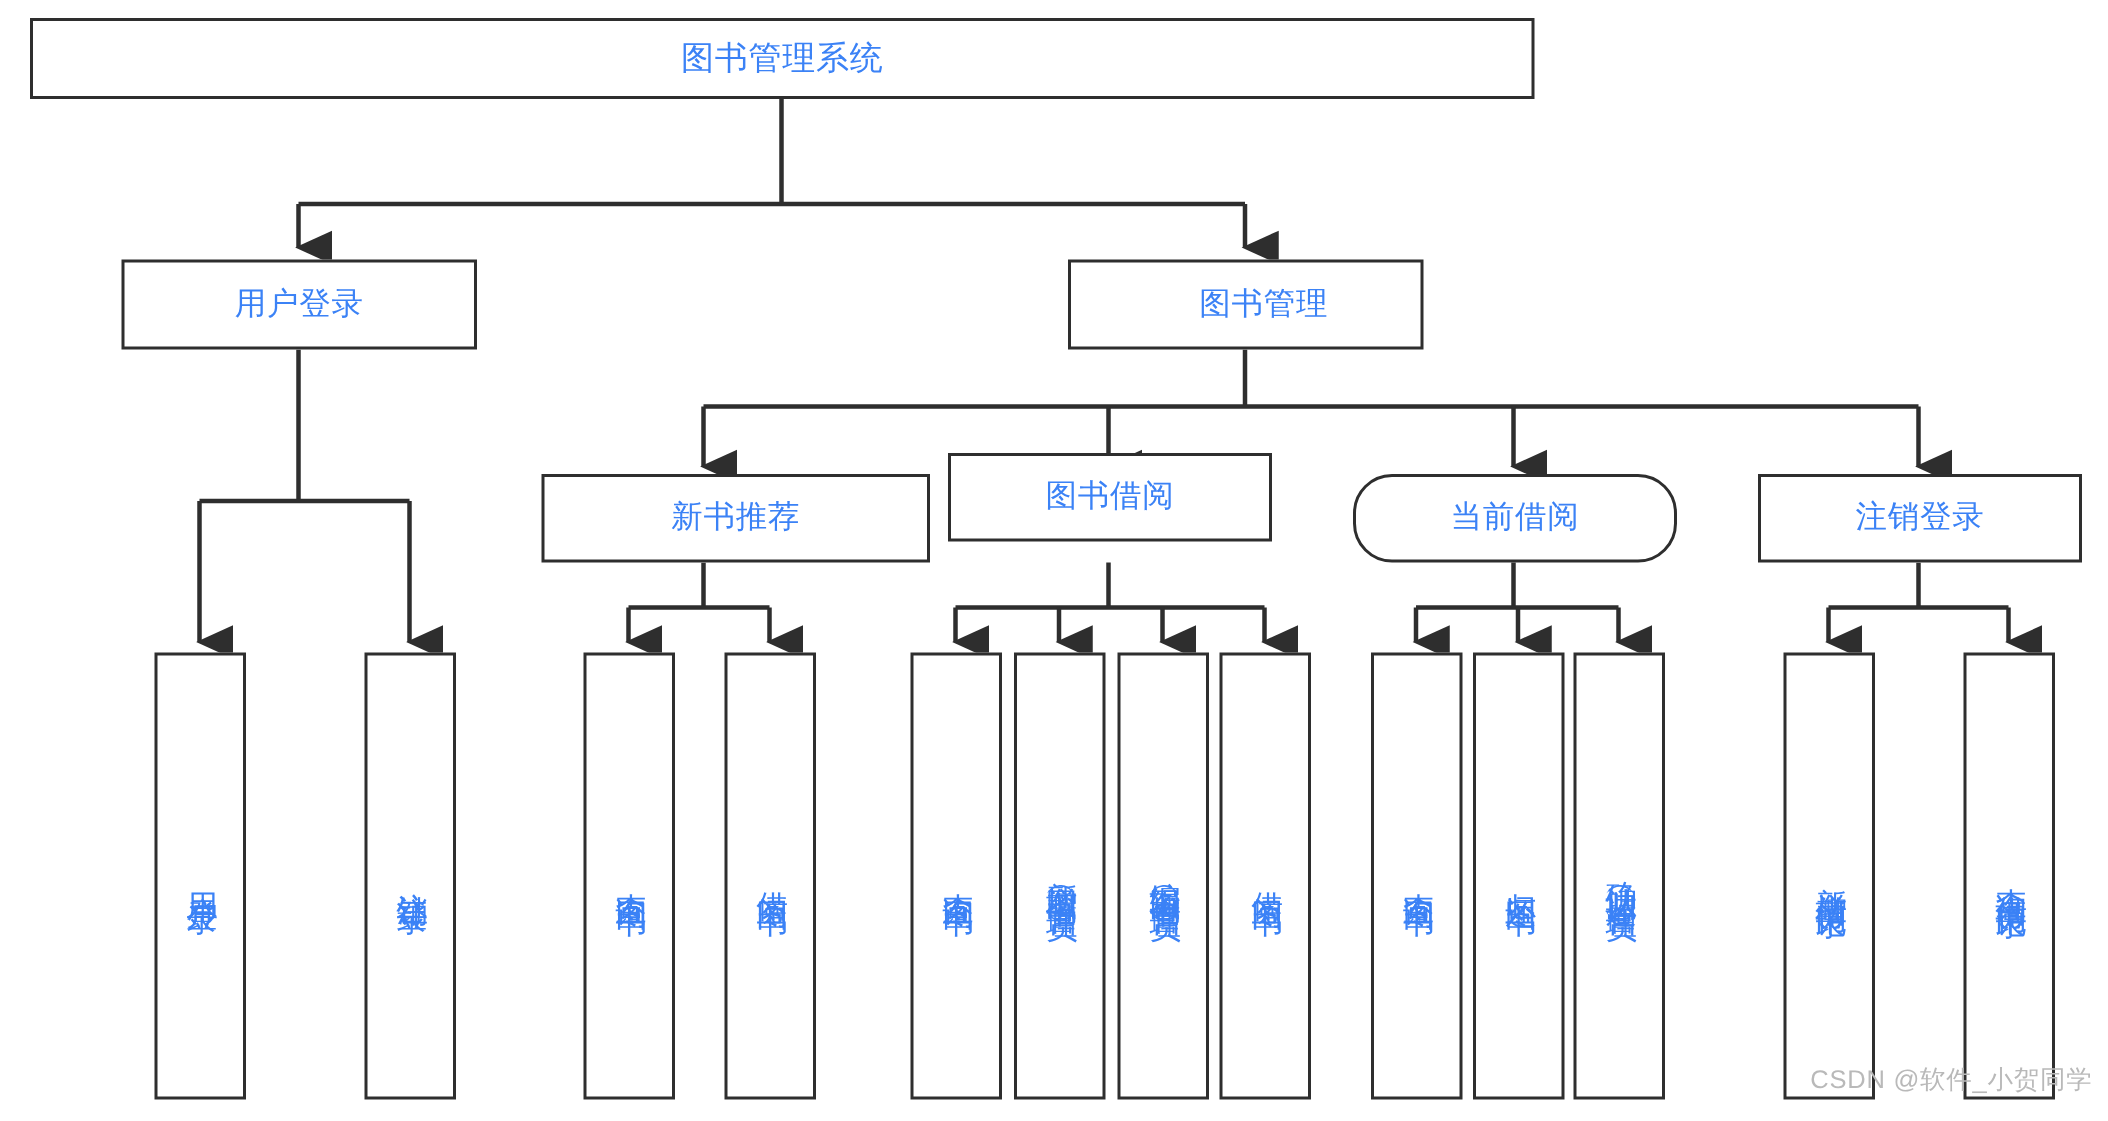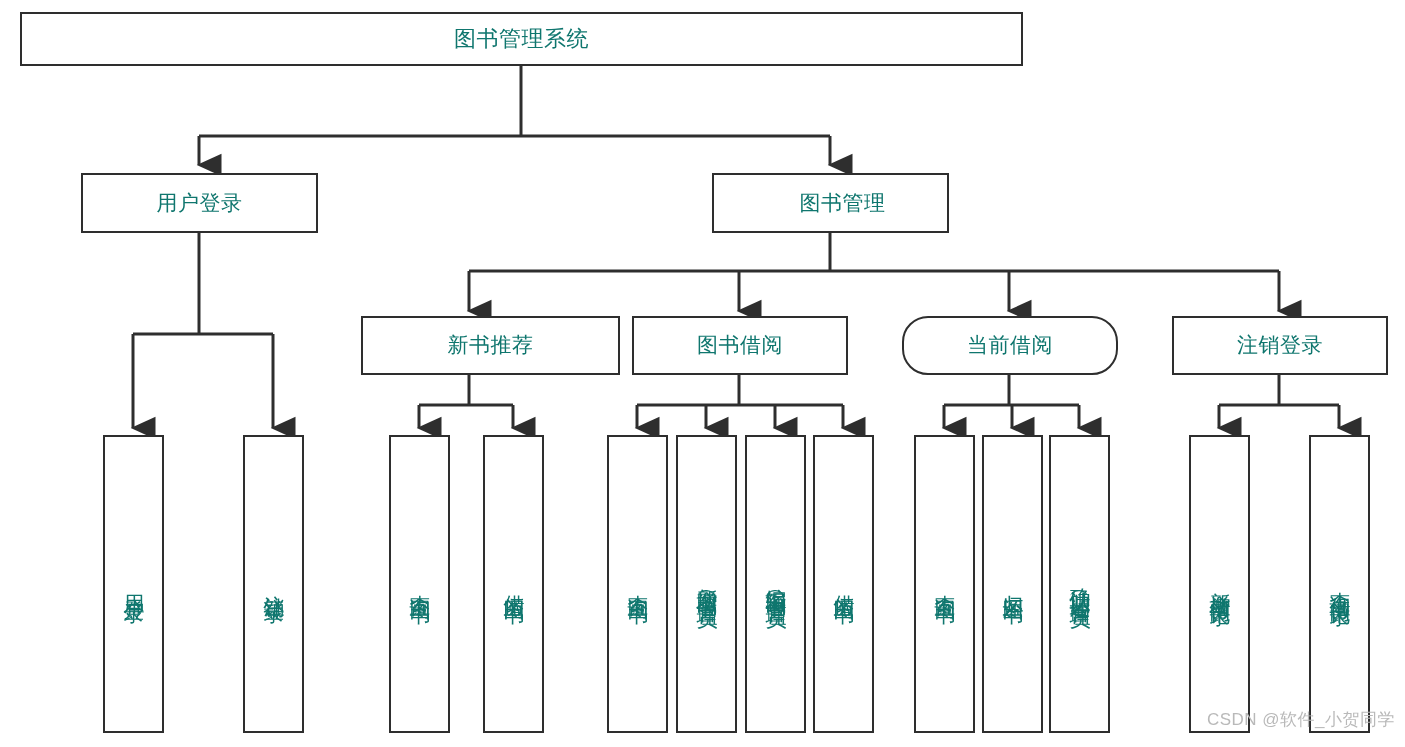--- a/index.html
+++ b/index.html
@@ -24,21 +24,21 @@
     top: 0;
     left: 0;
     width: 1405px;
     height: 747px;
   }
   .node {
     position: absolute;
     box-sizing: border-box;
     background: #ffffff;
     border: 2px solid #2e2e2e;
-    color: #0f766e;
+    color: #3b82f6;
     display: flex;
     align-items: center;
     justify-content: center;
     line-height: 1.18;
     z-index: 2;
   }
   .node-h {
     font-size: 21px;
     letter-spacing: 0.5px;
     white-space: nowrap;
@@ -121,21 +121,21 @@
       <path d="M 1339 405 L 1339 428" marker-end="url(#arrow)"></path>
     </g>
   </svg>
 
   <div class="node node-h node-root" style="left:20px; top:12px; width:1003px; height:54px;">图书管理系统</div>
 
   <div class="node node-h" style="left:81px; top:173px; width:237px; height:60px;">用户登录</div>
   <div class="node node-h" style="left:712px; top:173px; width:237px; height:60px;padding-left:24px;">图书管理</div>
 
   <div class="node node-h" style="left:361px; top:316px; width:259px; height:59px;">新书推荐</div>
-  <div class="node node-h" style="left:632px; top:316px; width:216px; height:59px;">图书借阅</div>
+  <div class="node node-h" style="left:632px; top:302px; width:216px; height:59px;">图书借阅</div>
   <div class="node node-h" style="left:902px; top:316px; width:216px; height:59px;border-radius:26px;">当前借阅</div>
   <div class="node node-h" style="left:1172px; top:316px; width:216px; height:59px;">注销登录</div>
 
   <div class="node node-v" style="left:103px; top:435px; width:61px; height:298px;">用户登录</div>
   <div class="node node-v" style="left:243px; top:435px; width:61px; height:298px;">注销登录</div>
 
   <div class="node node-v" style="left:389px; top:435px; width:61px; height:298px;">查询图书</div>
   <div class="node node-v" style="left:483px; top:435px; width:61px; height:298px;">借阅图书</div>
 
   <div class="node node-v" style="left:607px; top:435px; width:61px; height:298px;">查询图书</div>

